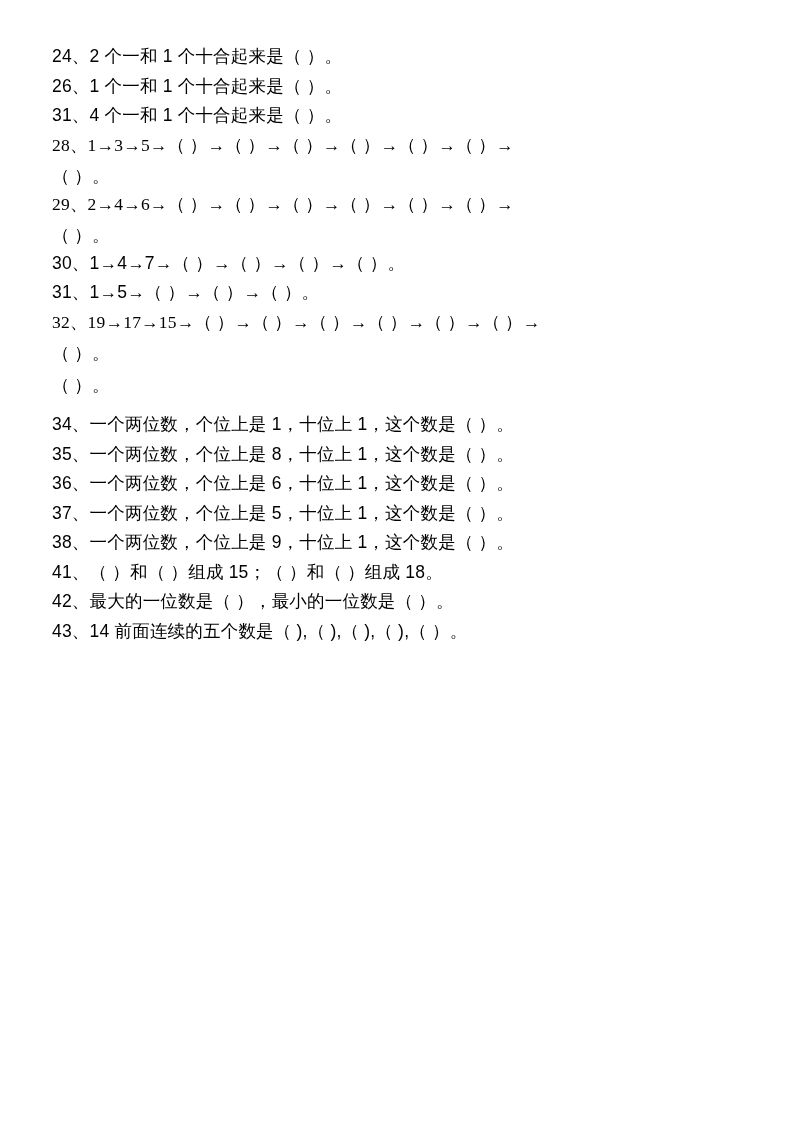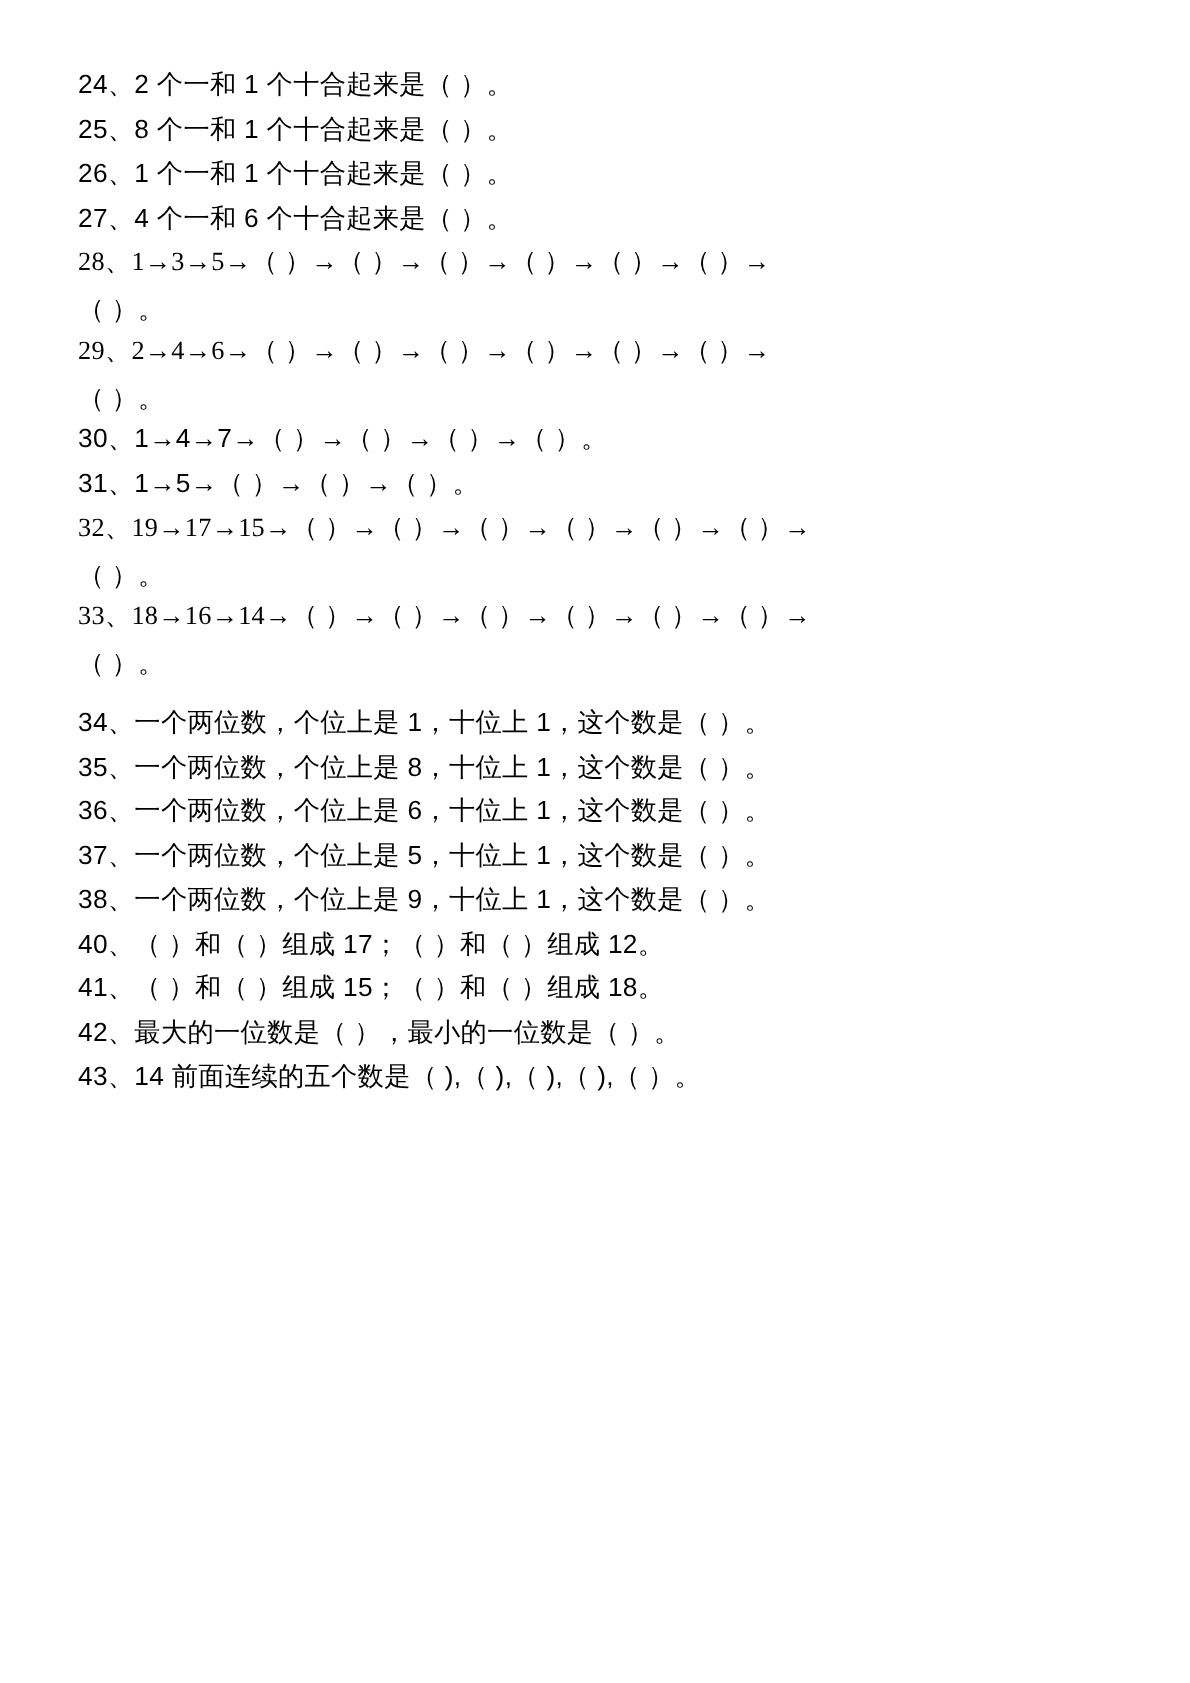--- a/index.html
+++ b/index.html
@@ -54,30 +54,27 @@
 </head>
 <body>
 
 <div class="page">
   <div class="worksheet">
 
     <div class="item">
       <div class="q">24、2 个一和 1 个十合起来是（      ）。</div>
     </div>
 
-    <div class="item">
-      <div class="q">25、8 个一和 1 个十合起来是（      ）。</div>
-    </div>
 
     <div class="item">
       <div class="q">26、1 个一和 1 个十合起来是（      ）。</div>
     </div>
 
     <div class="item">
-      <div class="q">27、4 个一和 6 个十合起来是（      ）。</div>
+      <div class="q">31、4 个一和 1 个十合起来是（      ）。</div>
     </div>
 
     <div class="item two-line">
       <div class="q">28、1→3→5→（       ）→（       ）→（       ）→（       ）→（       ）→（       ）→</div>
       <div class="q cont">（      ）。</div>
     </div>
 
     <div class="item two-line">
       <div class="q">29、2→4→6→（       ）→（       ）→（       ）→（       ）→（       ）→（       ）→</div>
       <div class="q cont">（      ）。</div>
@@ -90,21 +87,20 @@
     <div class="item">
       <div class="q">31、1→5→（       ）→（       ）→（      ）。</div>
     </div>
 
     <div class="item two-line">
       <div class="q">32、19→17→15→（       ）→（       ）→（       ）→（       ）→（       ）→（      ）→</div>
       <div class="q cont">（      ）。</div>
     </div>
 
     <div class="item two-line">
-      <div class="q">33、18→16→14→（       ）→（       ）→（       ）→（       ）→（       ）→（      ）→</div>
       <div class="q cont">（      ）。</div>
     </div>
 
     <div class="item gap-before">
       <div class="q">34、一个两位数，个位上是 1，十位上 1，这个数是（      ）。</div>
     </div>
 
     <div class="item">
       <div class="q">35、一个两位数，个位上是 8，十位上 1，这个数是（      ）。</div>
     </div>
@@ -115,23 +111,20 @@
 
     <div class="item">
       <div class="q">37、一个两位数，个位上是 5，十位上 1，这个数是（      ）。</div>
     </div>
 
     <div class="item">
       <div class="q">38、一个两位数，个位上是 9，十位上 1，这个数是（      ）。</div>
     </div>
 
 
-    <div class="item">
-      <div class="q">40、（     ）和（     ）组成 17；（     ）和（     ）组成 12。</div>
-    </div>
 
     <div class="item">
       <div class="q">41、（     ）和（     ）组成 15；（     ）和（     ）组成 18。</div>
     </div>
 
     <div class="item">
       <div class="q">42、最大的一位数是（      ），最小的一位数是（      ）。</div>
     </div>
 
     <div class="item">

